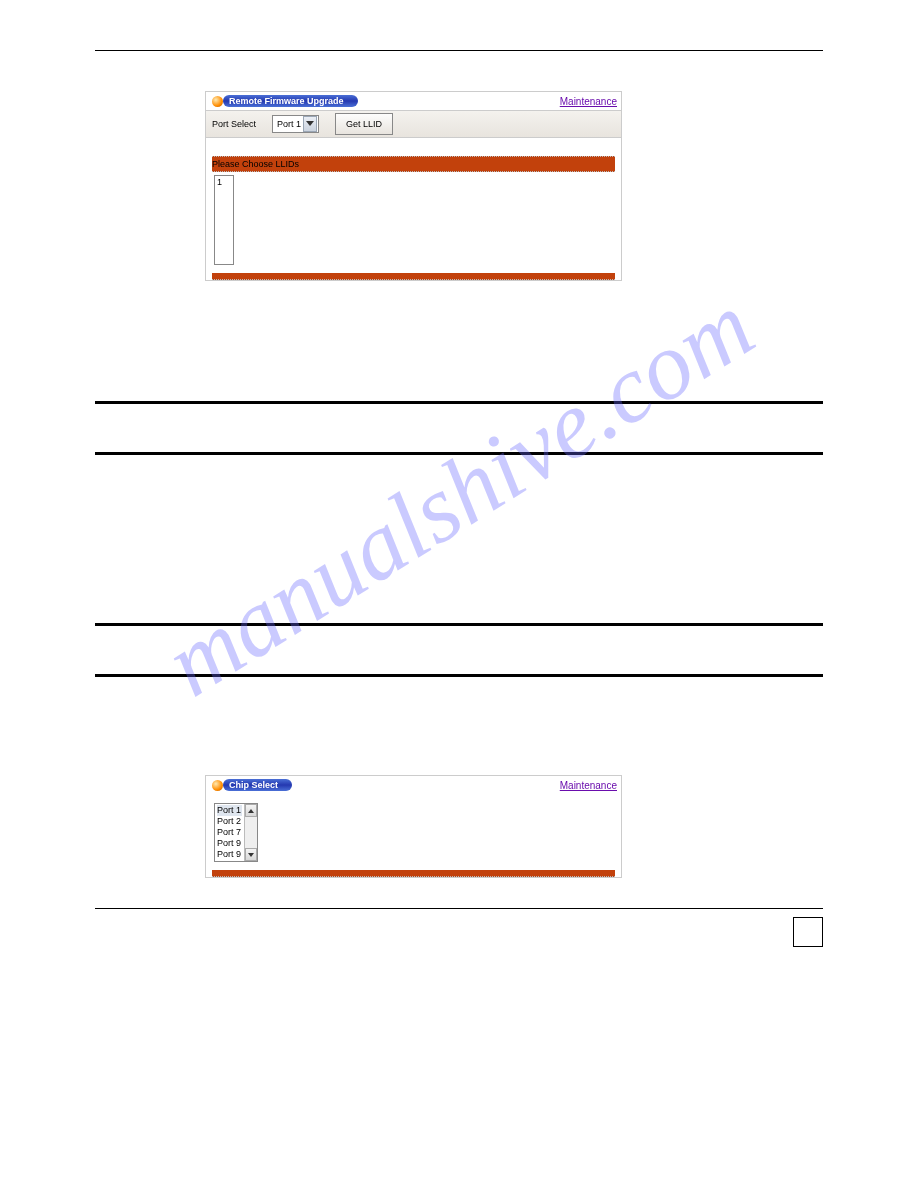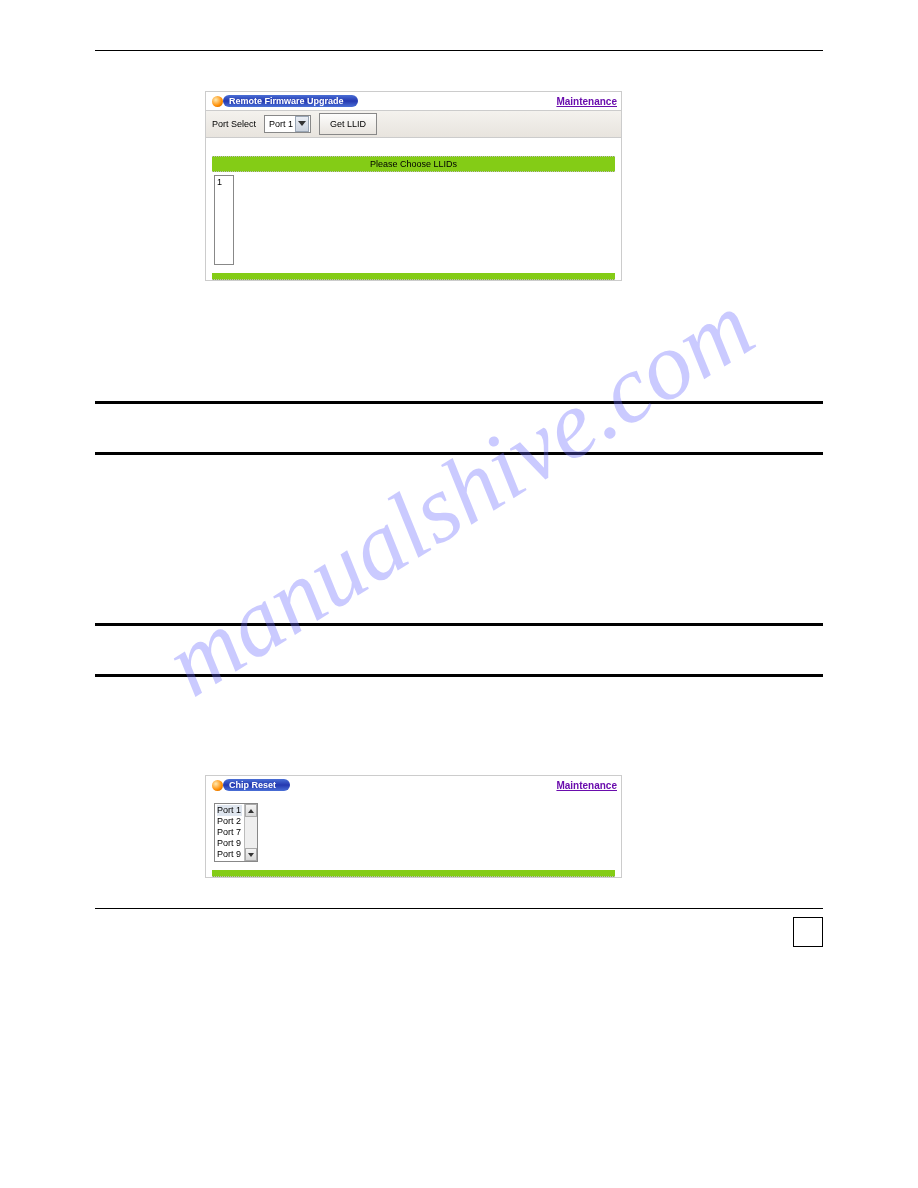--- a/index.html
+++ b/index.html
@@ -59,32 +59,32 @@
     padding: 0 14px 0 6px;
     color: #fff;
     font-size: 9px;
     font-weight: bold;
     white-space: nowrap;
   }
   .maint-link {
     margin-left: auto;
     color: #6a0dad;
     font-size: 10px;
-    font-weight: bold;
+    font-weight: normal;
     text-decoration: underline;
   }
 
   .toolbar {
     background: linear-gradient(#f4f2ee,#e8e4de);
     border: 1px solid #ccc;
     border-left: none; border-right: none;
     height: 26px;
     display: flex;
     align-items: center;
-    gap: 8px;
+    gap: 16px;
     padding: 0 6px;
     font-size: 9px;
   }
   .w-select {
     border: 1px solid #888;
     background: #fff;
     font-size: 9px;
     height: 16px;
     display: inline-flex;
     align-items: center;
@@ -104,25 +104,24 @@
     height: 18px;
     font-size: 9px;
     padding: 1px 10px;
     display:inline-flex; align-items:center;
     cursor:pointer;
   }
 
   .dotted-row {
     border-top: 1px dotted #bbb;
     border-bottom: 1px dotted #bbb;
-    background: #84cc16;
+    background: #c2410c;
     margin: 8px 6px 0 6px;
     padding: 2px 0;
     font-size: 9px;
-    text-align: center;
   }
 
   .listbox {
     border: 1px solid #888;
     background: #fff;
     width: 20px;
     height: 90px;
     margin: 3px 0 8px 8px;
     font-size: 9px;
     padding: 1px 2px;
@@ -232,21 +231,21 @@
   <div style="height:150px"></div>
   <div class="heavy-rule"></div>
   <div style="height:30px"></div>
   <div class="heavy-rule"></div>
   <div style="height:80px"></div>
 
   <div class="panel">
     <div class="panel-header">
       <div class="pill">
         <span class="ball"></span>
-        <span class="pill-bar">Chip Reset</span>
+        <span class="pill-bar">Chip Select</span>
       </div>
       <a class="maint-link">Maintenance</a>
     </div>
 
     <div style="height:6px"></div>
 
 
     <div class="listbox2">
       <div class="items">
         <div class="item sel">Port 1</div>

